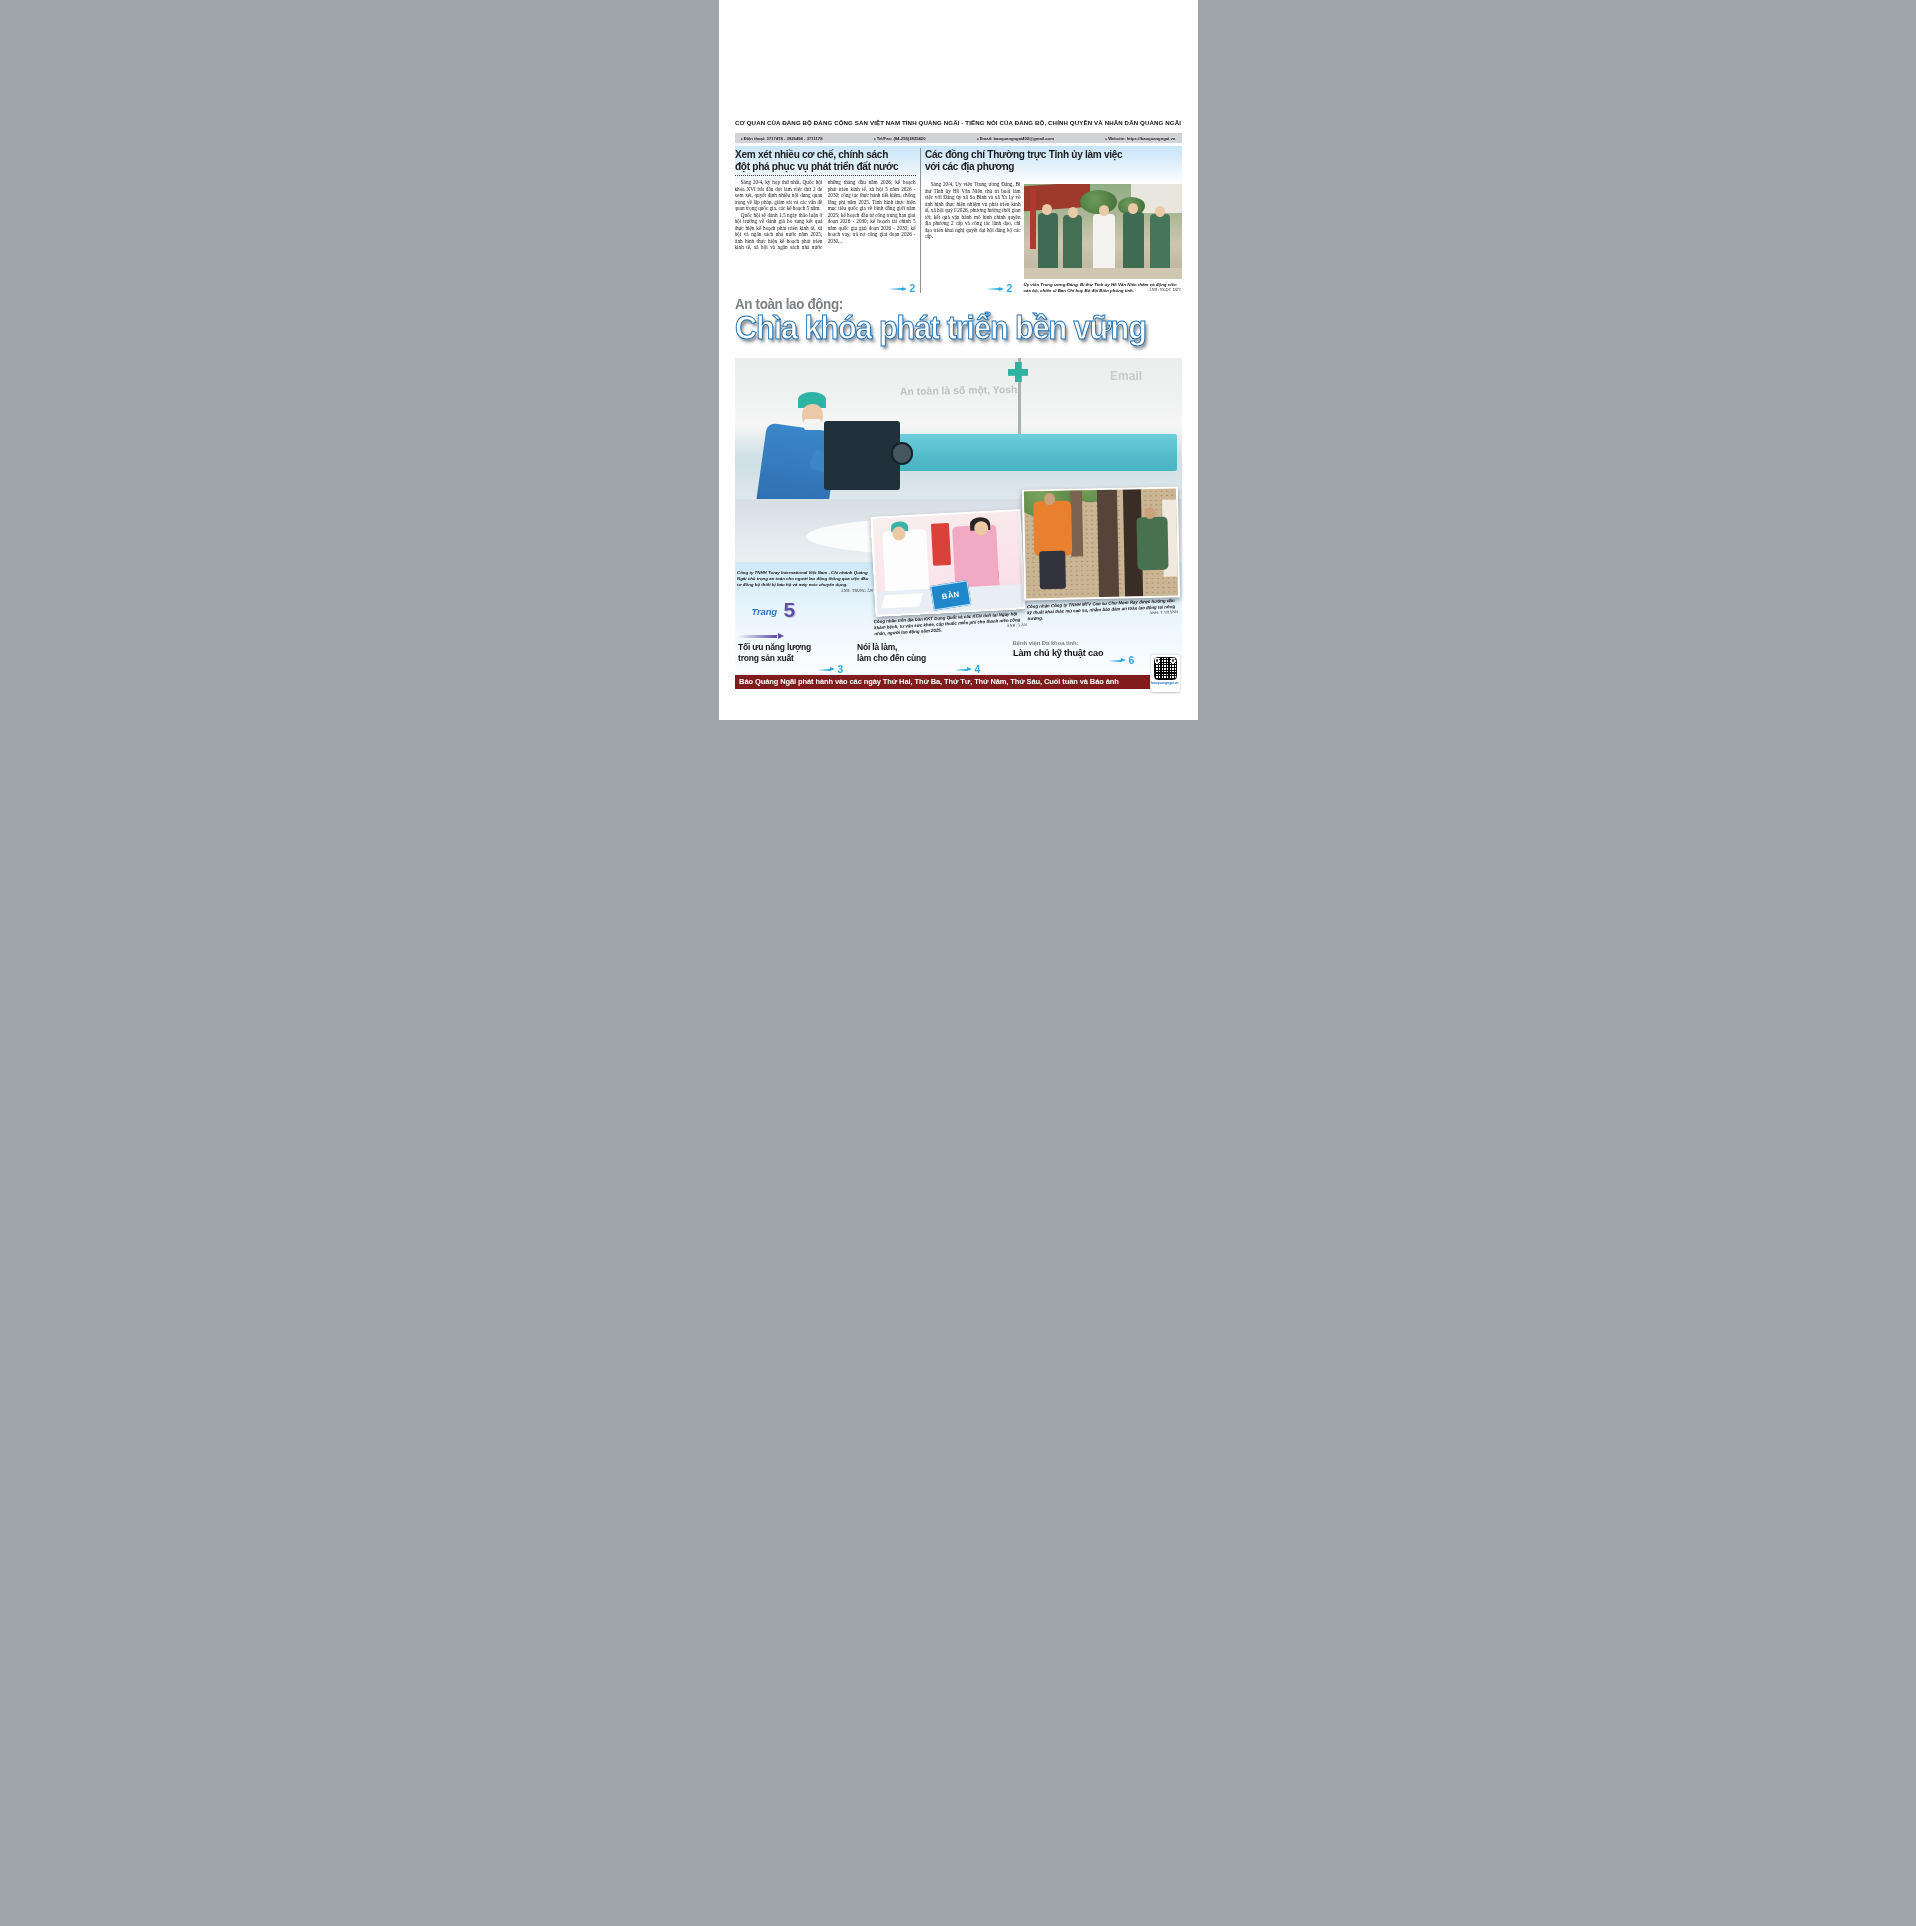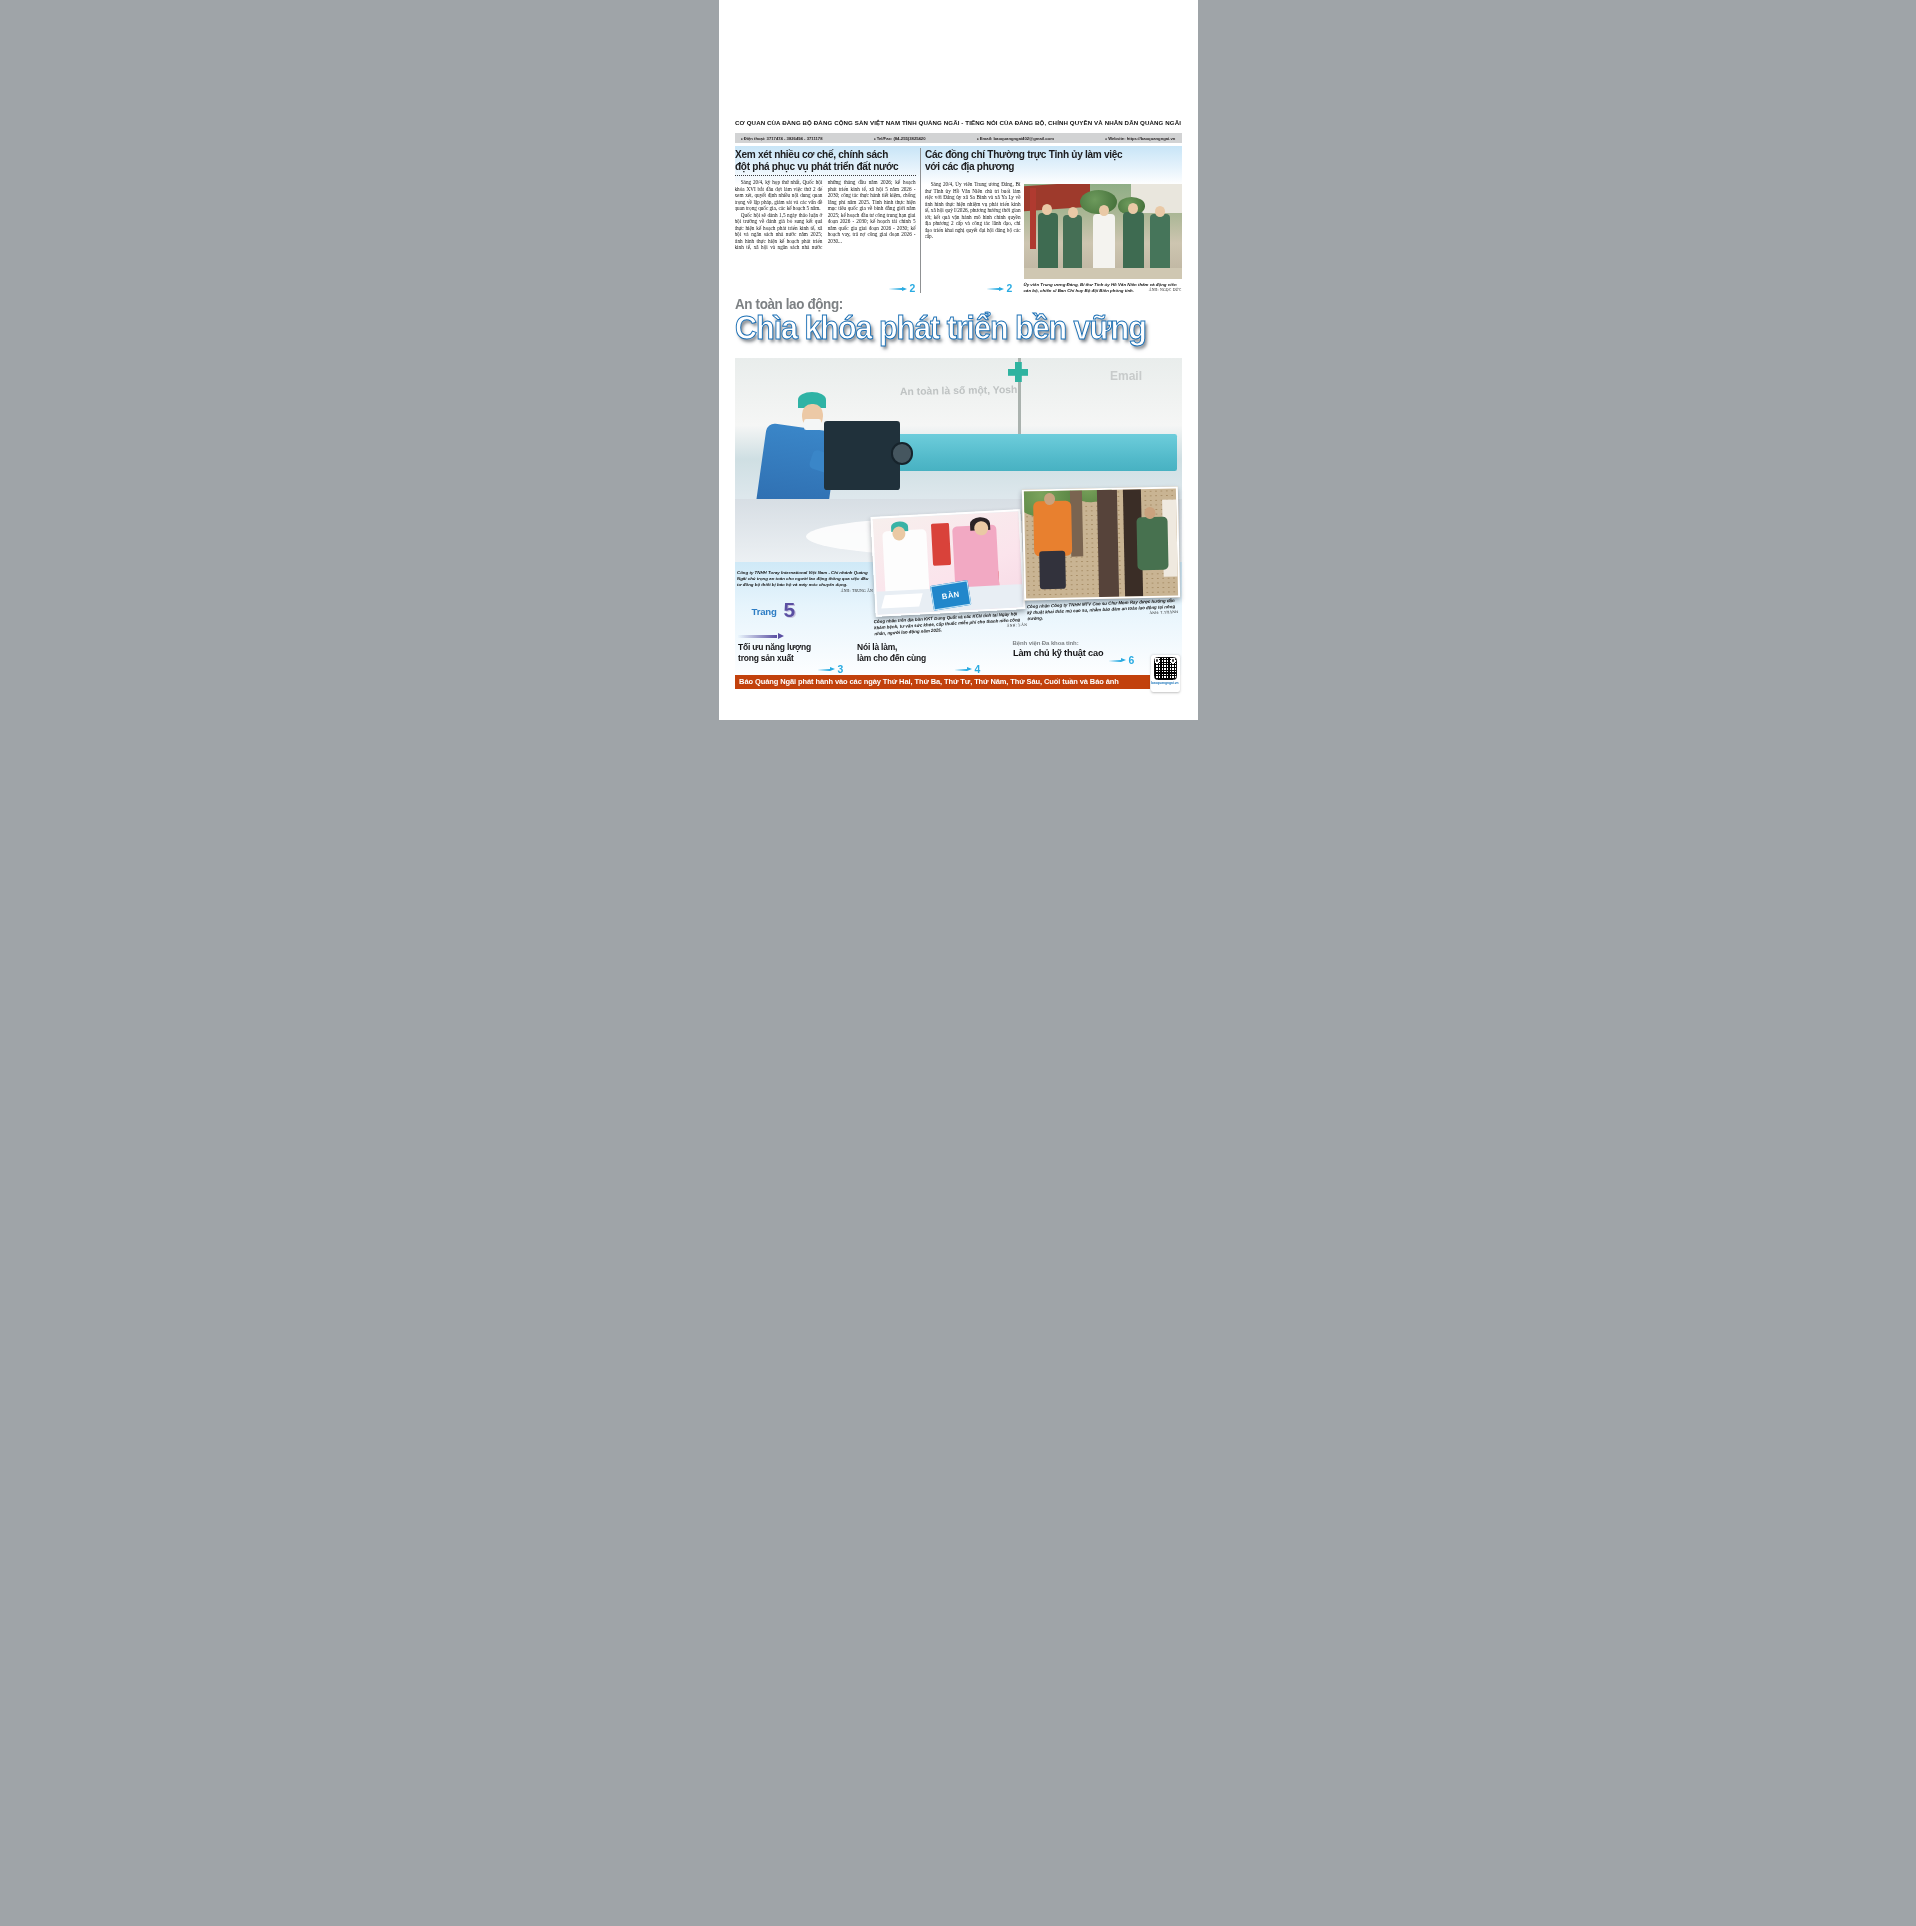--- a/index.html
+++ b/index.html
@@ -124,21 +124,21 @@
   .ir-orange{position:absolute;left:6%;top:9%;width:25%;height:52%;background:#e8802f;border-radius:5.4px;}
   .ir-pants{position:absolute;left:9%;top:56%;width:17%;height:36%;background:#32323c;border-radius:3.1px;}
   .ir-head1{position:absolute;left:13%;top:2%;width:11.6px;height:12.3px;border-radius:50%;background:#caa27e;}
   .ir-green{position:absolute;left:74%;top:26%;width:20%;height:50%;background:#47714f;border-radius:4.6px;}
   .ir-head2{position:absolute;left:79%;top:17%;width:10.8px;height:11.6px;border-radius:50%;background:#caa27e;}
   .ir-tarp{position:absolute;right:0;top:10%;width:9%;height:72%;background:#efe9df;}
   
   .caption-main{position:absolute;left:18.5px;top:570px;width:136px;z-index:4;}
   .caption-mid{position:absolute;left:155px;top:615px;width:153px;z-index:4;transform:rotate(-3.2deg);}
   .caption-rightp{position:absolute;left:308px;top:601px;width:151px;z-index:4;transform:rotate(-2.4deg);}
-  .trang{position:absolute;left:33px;top:606px;z-index:4;font-weight:bold;
+  .trang{position:absolute;left:33px;top:606px;z-index:4;font-weight:bold;font-style:italic;
     font-size:9.6px;color:#2e7dc4;letter-spacing:-0.2px;}
   .trang-num{position:absolute;left:65px;top:599px;z-index:4;font-weight:bold;font-size:21px;line-height:1;
     color:#5a4fa2;text-shadow:1.2px 1.2px 0 #c9c5de;}
   .trang-arrow{position:absolute;left:19px;top:633px;z-index:4;width:46px;height:6.2px;}
   .trang-arrow .shaft{position:absolute;left:0;top:1.5px;width:39px;height:3.1px;
     background:linear-gradient(90deg,rgba(191,233,250,.1),#5a4fa2);}
   .trang-arrow .head{position:absolute;right:0;top:0;width:0;height:0;
     border-left:6.2px solid #5a4fa2;border-top:3.1px solid transparent;border-bottom:3.1px solid transparent;}
   
   .teaser-title{font-weight:bold;font-size:9px;line-height:1.26;letter-spacing:-0.2px;color:#161618;
@@ -156,21 +156,21 @@
   .qr-card{position:absolute;left:432px;top:655px;width:29px;height:37px;background:#fff;border-radius:2.3px;
     z-index:6;box-shadow:0 0.8px 2.3px rgba(0,0,0,.25);}
   .qr-box{position:relative;width:21px;height:21px;border:1.5px solid #0d0d0d;border-radius:3.5px;margin:1.9px auto 1.2px;
     background:repeating-linear-gradient(90deg,#000 0 1.2px,transparent 1.2px 2.7px),
                repeating-linear-gradient(0deg,#000 0 1.2px,#fff 1.2px 2.7px);}
   .qr-box::before,.qr-box::after{content:"";position:absolute;width:4.6px;height:4.6px;background:#000;
     box-shadow:inset 0 0 0 1.2px #fff,inset 0 0 0 1.9px #000;}
   .qr-box::before{left:0.4px;top:0.4px;}
   .qr-box::after{right:0.4px;top:0.4px;}
   .qr-label{text-align:center;font-weight:bold;font-size:3.3px;color:#1b75bb;}
-  .footer-bar{position:absolute;left:16px;top:675px;width:415px;height:14px;background:#c2410c;z-index:5;
+  .footer-bar{position:absolute;left:16px;top:675px;width:415px;height:14px;background:#7f1d1d;z-index:5;
     color:#fff;font-weight:bold;font-size:7.5px;line-height:14px;white-space:nowrap;
     padding-left:4.6px;box-sizing:border-box;letter-spacing:-0.1px;}
 </style>
 </head>
 <body>
 
 <div class="page">
 
 
   <div class="org-line">CƠ QUAN CỦA ĐẢNG BỘ ĐẢNG CỘNG SẢN VIỆT NAM TỈNH QUẢNG NGÃI - TIẾNG NÓI CỦA ĐẢNG BỘ, CHÍNH QUYỀN VÀ NHÂN DÂN QUẢNG NGÃI</div>

